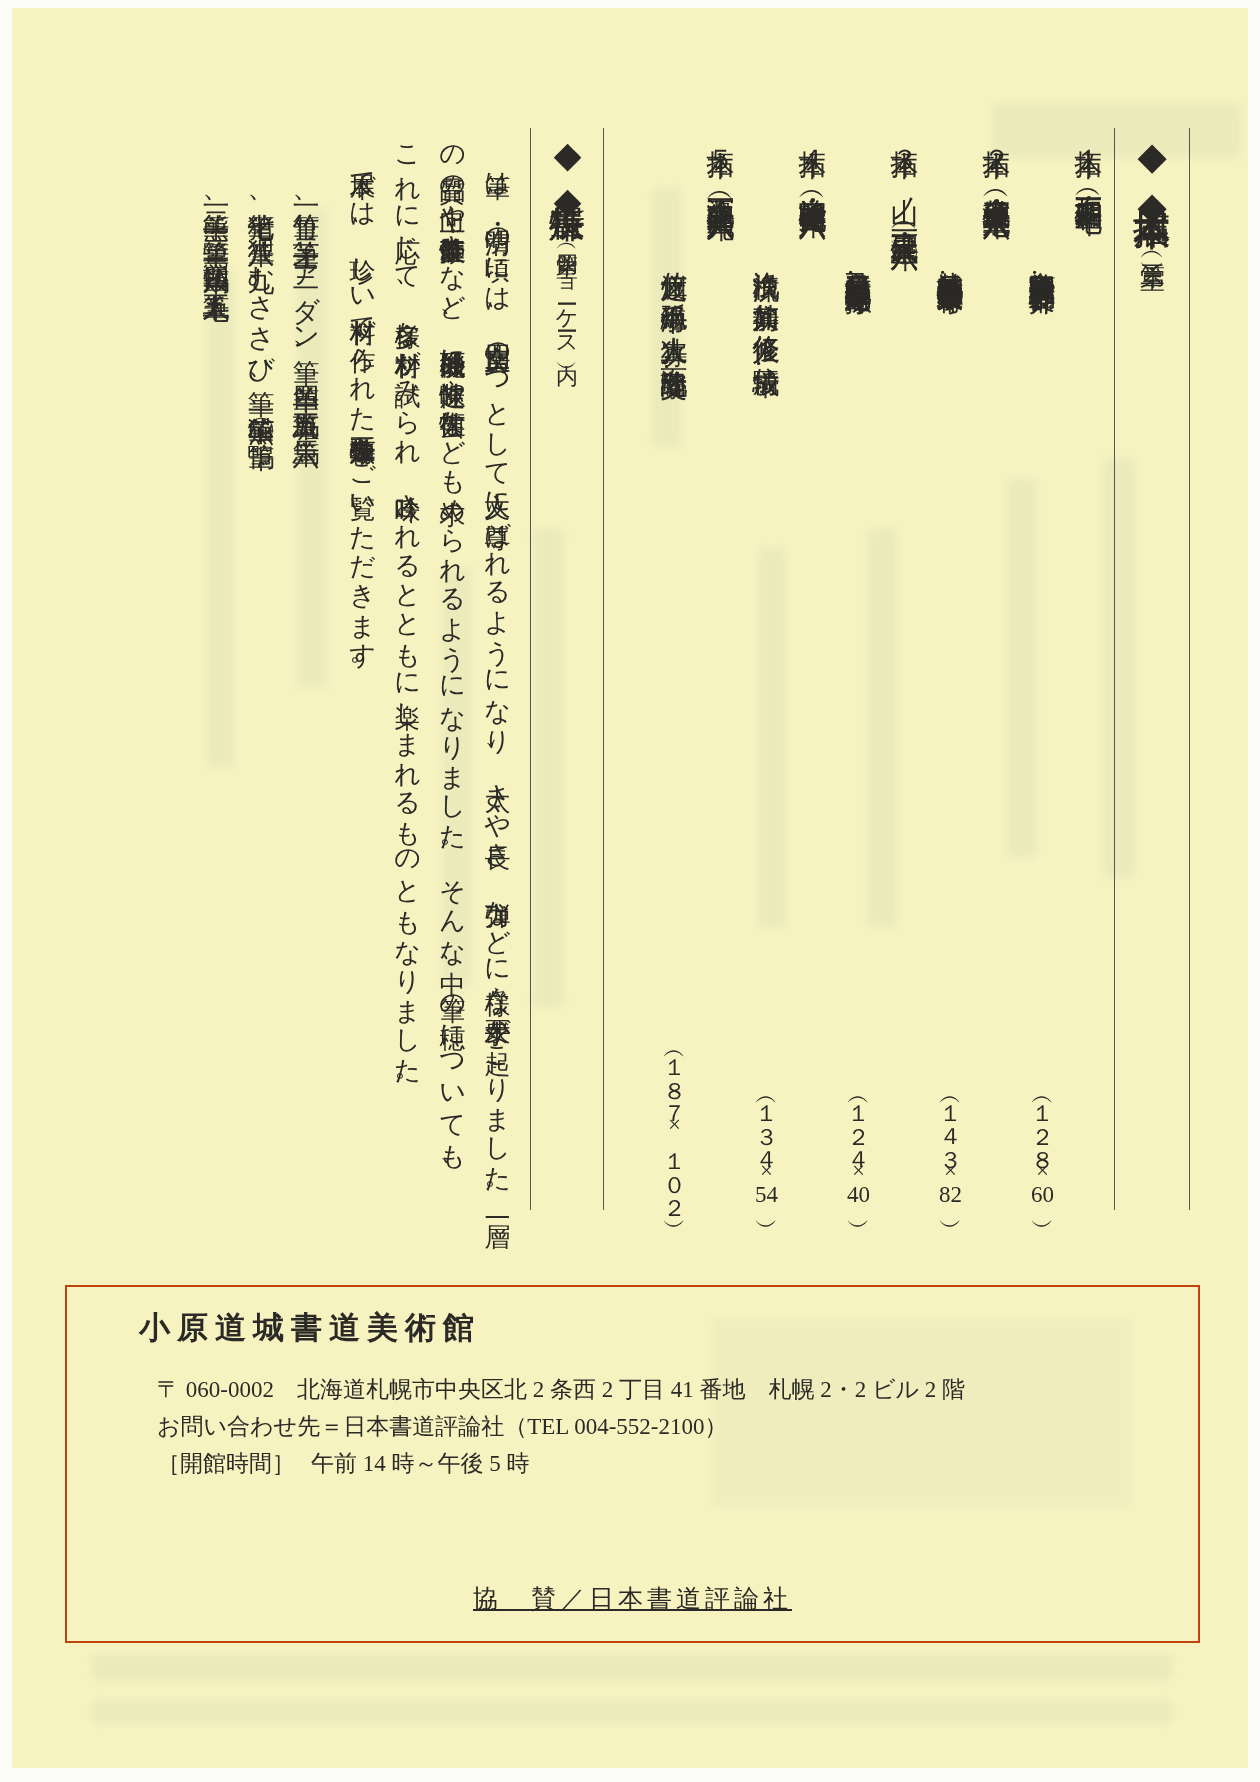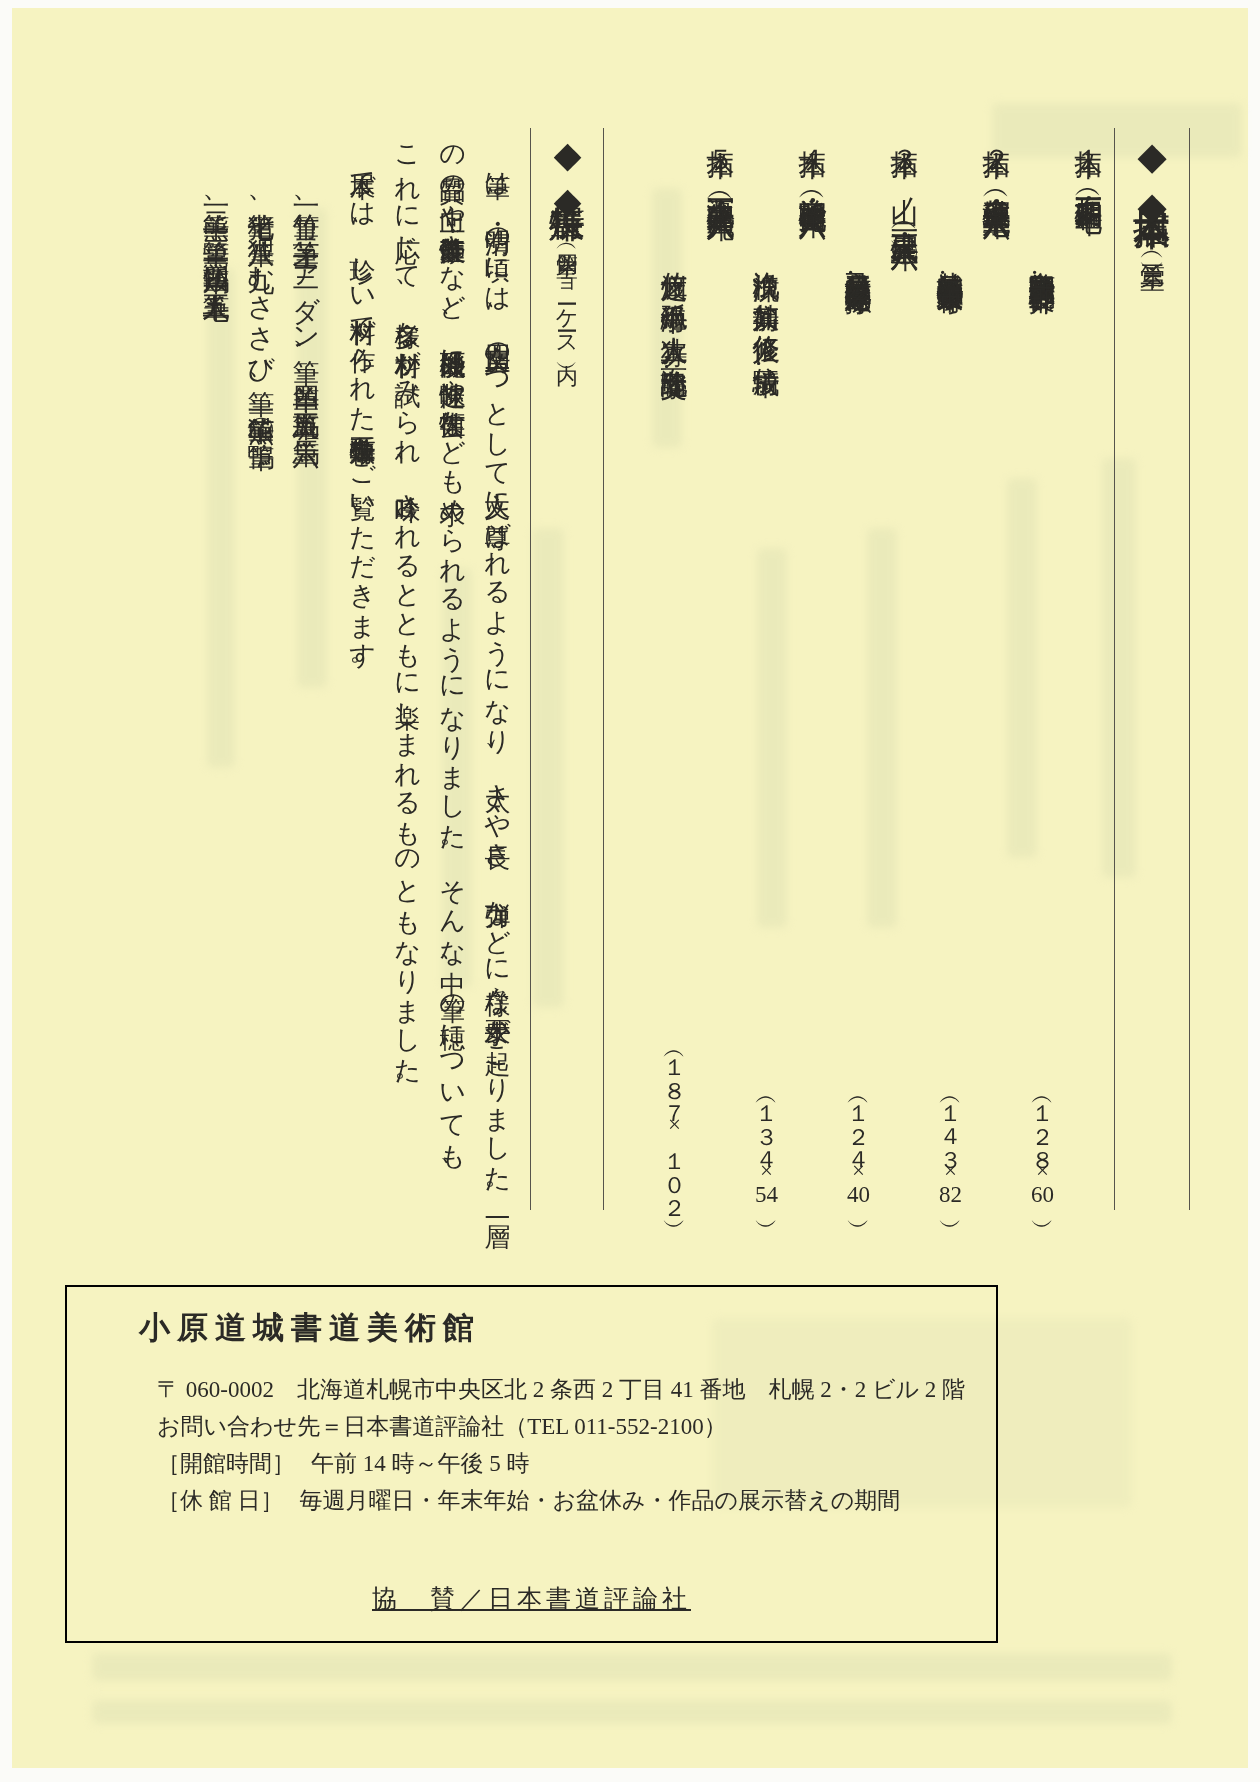--- a/index.html
+++ b/index.html
@@ -52,22 +52,22 @@
     text-indent:1em;
   }
   .para.p1{margin-right:10px;}
   .list-col{
     height:100%;box-sizing:border-box;padding-top:64px;
     font-size:27px;line-height:45px;letter-spacing:0;
   }
   .list-col.l1{margin-right:12px;}
   
   .info-box{
-    position:absolute;left:53px;top:1277px;width:933px;height:358px;
-    border:2px solid #000000;box-sizing:border-box;z-index:2;
+    position:absolute;left:53px;top:1277px;width:1135px;height:358px;
+    border:2px solid #c2410c;box-sizing:border-box;z-index:2;
   }
   .museum-name{
     position:absolute;left:72px;top:20px;
     font-size:31px;font-weight:bold;letter-spacing:7px;
   }
   .info-lines{
     position:absolute;left:90px;top:84px;right:8px;
     font-size:23px;line-height:37px;
   }
   .info-label{margin-right:16px;}
@@ -136,20 +136,19 @@
     <div class="list-col l1">一竹筆、二茅筆、三アダン筆、四羊筆、五斑馬筆、六馬筆、</div>
     <div class="list-col l2">七猪筆、八狸筆、九むささび筆、一〇熊猫筆、一一鴨筆、</div>
     <div class="list-col l3">一二熊筆、一三鷺筆、一四矮鶏筆、一五人毛筆</div>
 
   </div>
 
   <div class="info-box">
     <div class="museum-name">小原道城書道美術館</div>
     <div class="info-lines">
       <div class="info-line">〒 060-0002　北海道札幌市中央区北 2 条西 2 丁目 41 番地　札幌 2・2 ビル 2 階</div>
-      <div class="info-line">お問い合わせ先＝日本書道評論社（TEL 011-552-2100）</div>
+      <div class="info-line">お問い合わせ先＝日本書道評論社（TEL 004-552-2100）</div>
       <div class="info-row"><span class="info-label">［開館時間］</span><span>午前 14 時～午後 5 時</span></div>
-      <div class="info-row"><span class="info-label">［休 館 日］</span><span>毎週月曜日・年末年始・お盆休み・作品の展示替えの期間</span></div>
     </div>
     <div class="sponsor">協　賛／日本書道評論社</div>
   </div>
 
 </div>
 
 </body></html>

